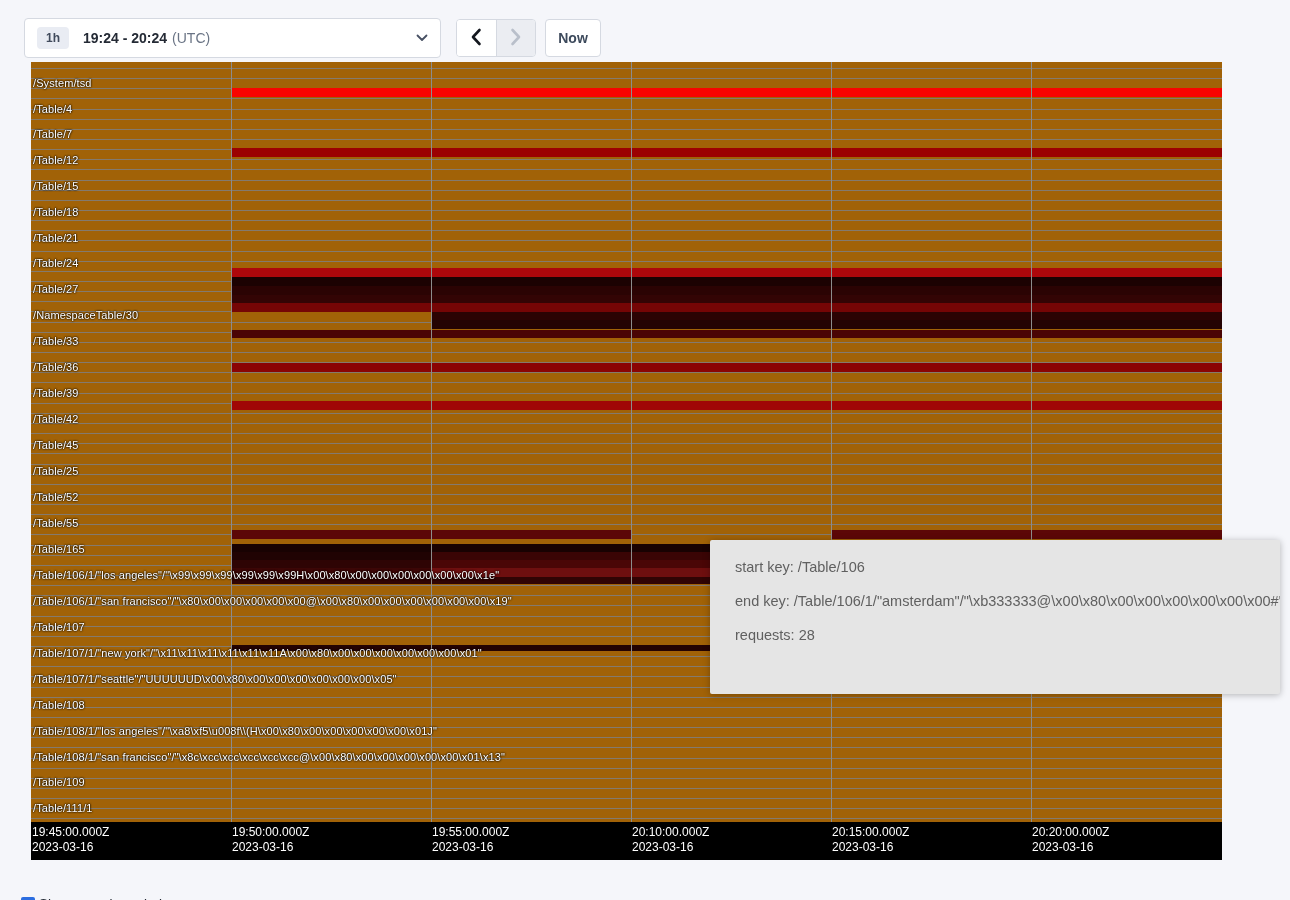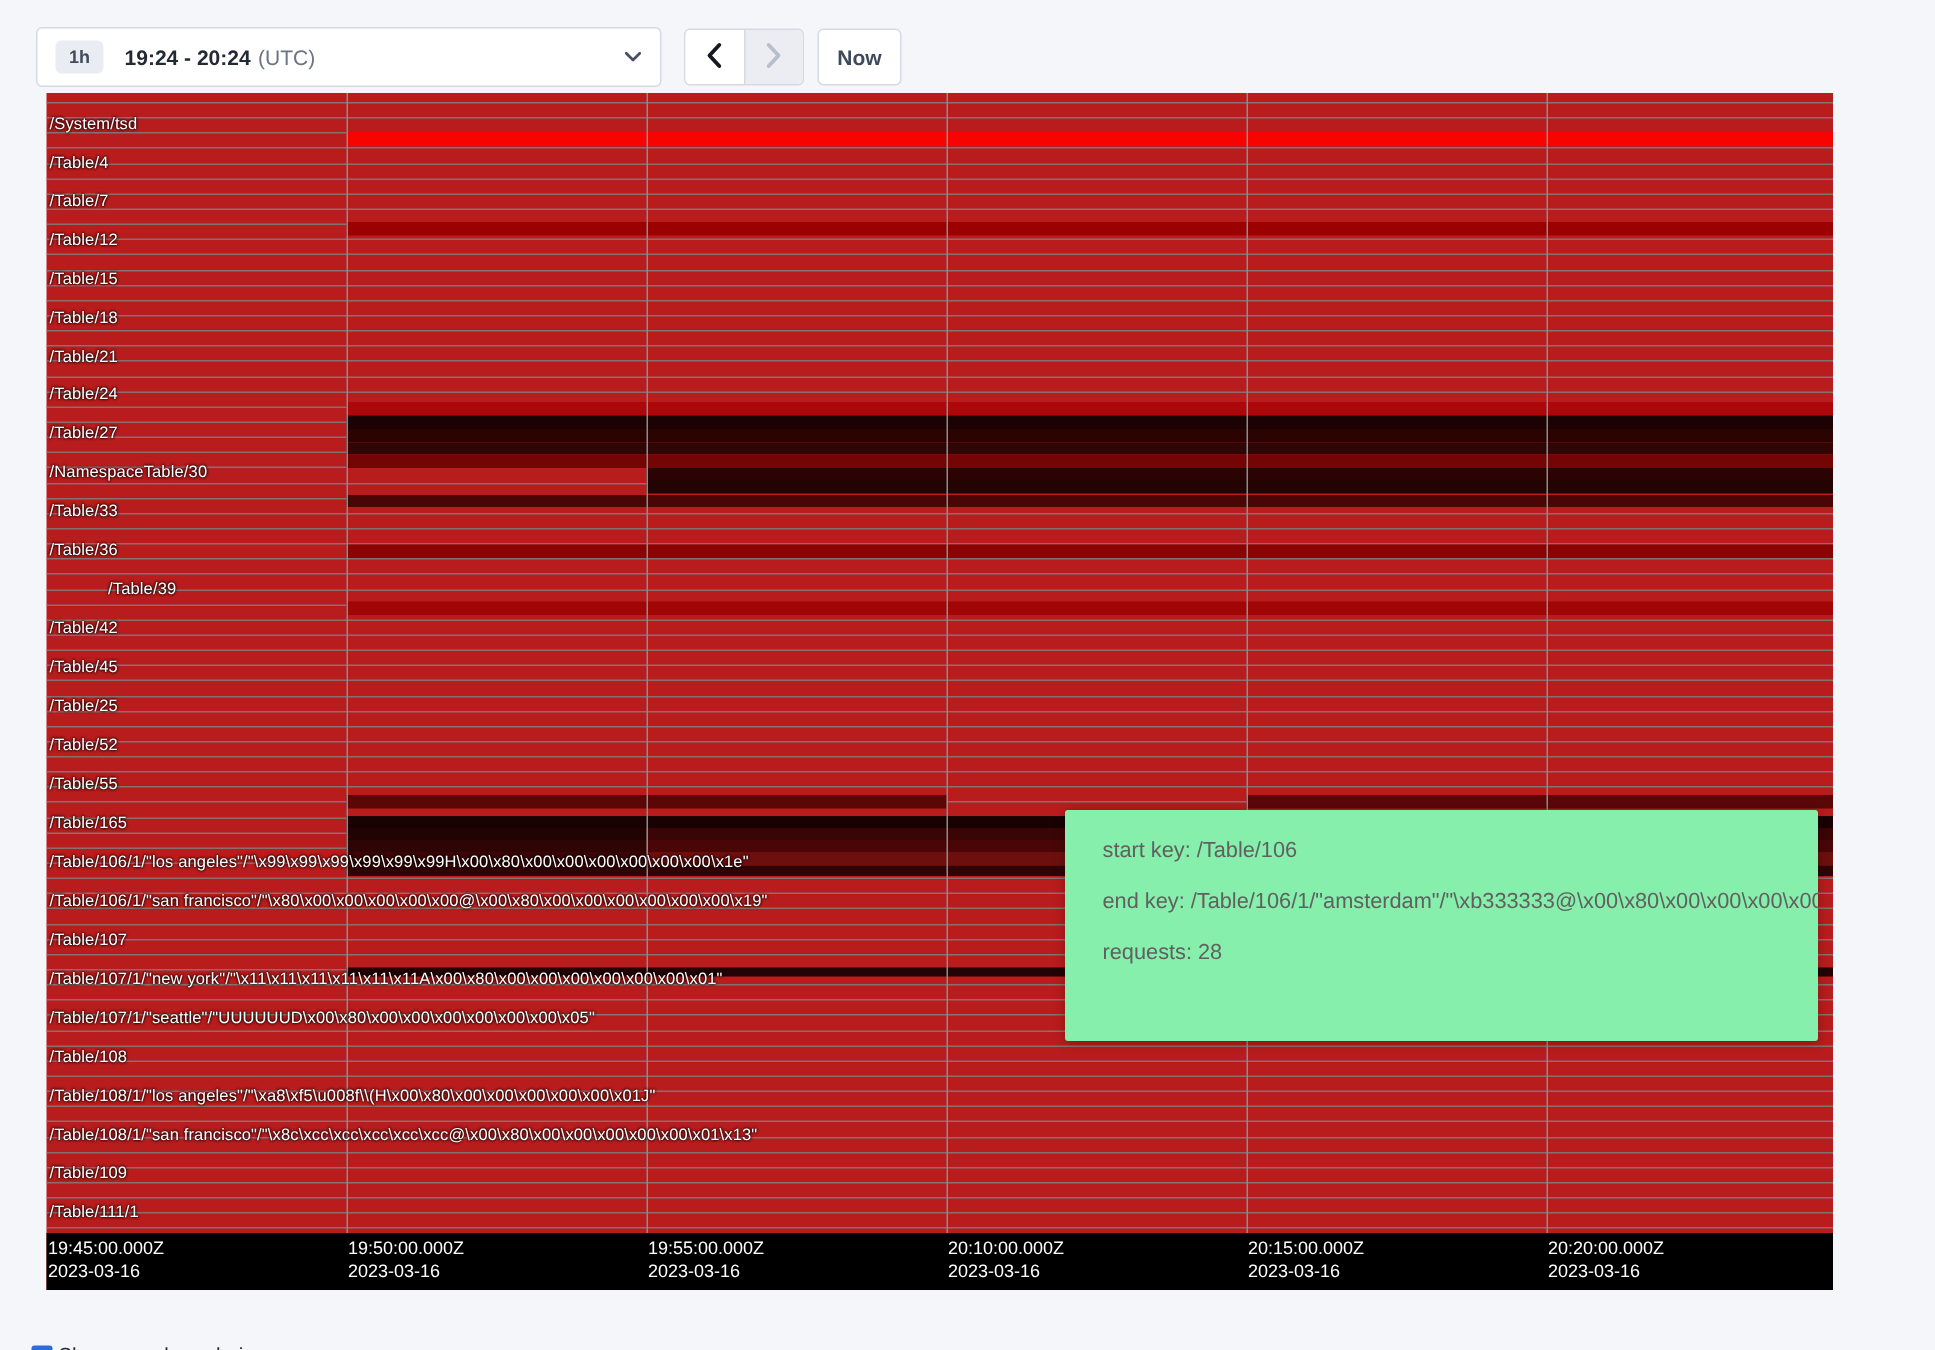--- a/index.html
+++ b/index.html
@@ -40,38 +40,38 @@
   .now-btn {
     position:absolute; left:545px; top:19px; width:56px; height:38px;
     background:#fff; border:1px solid #d5d9e1; border-radius:4px;
     font-family:"Liberation Sans", sans-serif;
     font-size:14px; font-weight:bold; color:#3d4a5c; cursor:pointer;
   }
 
   
   .heatmap {
     position:absolute; left:31px; top:62px; width:1191px; height:798px;
-    background:#b91c1c;
+    background:#a16207;
   }
   .plot { position:absolute; left:0; top:0; width:1191px; height:760px; overflow:hidden; }
   .hgrid { position:absolute; left:0; width:100%; height:1px; background:#7f7f7f; opacity:.85; }
   .vgrid { position:absolute; top:0; width:1px; height:760px; background:#8c8c8c; }
   .band-seg { position:absolute; }
   .row-label {
     position:absolute; left:2px; transform:translateY(-50%);
     color:#fff; font-size:11px; white-space:nowrap; letter-spacing:.1px;
     text-shadow:0 0 2px #000, 0 0 2px #000;
   }
   .axis { position:absolute; left:0; top:760px; width:1191px; height:38px; background:#000; }
   .axis-tick { position:absolute; top:3px; color:#fff; font-size:12px; line-height:15px; white-space:nowrap; }
 
   
   .hover-tooltip {
-    position:absolute; left:710px; top:540px; width:502px; height:154px;
-    background:#86efac; border-radius:2px; box-shadow:0 1px 7px rgba(0,0,0,.28);
+    position:absolute; left:710px; top:540px; width:570px; height:154px;
+    background:#e5e5e5; border-radius:2px; box-shadow:0 1px 7px rgba(0,0,0,.28);
     padding:10px 0 0 25px; z-index:10;
   }
   .hover-tooltip .tline {
     font-size:14.5px; color:#606060; line-height:34px; white-space:nowrap; overflow:hidden;
   }
 
   
   .footer-check {
     position:absolute; left:21px; top:866px; display:flex; align-items:center;
     cursor:pointer;
@@ -228,21 +228,21 @@
       <div class="row-label" style="top: 72px;">/Table/7</div>
       <div class="row-label" style="top: 98px;">/Table/12</div>
       <div class="row-label" style="top: 124px;">/Table/15</div>
       <div class="row-label" style="top: 150px;">/Table/18</div>
       <div class="row-label" style="top: 176px;">/Table/21</div>
       <div class="row-label" style="top: 201px;">/Table/24</div>
       <div class="row-label" style="top: 227px;">/Table/27</div>
       <div class="row-label" style="top: 253px;">/NamespaceTable/30</div>
       <div class="row-label" style="top: 279px;">/Table/33</div>
       <div class="row-label" style="top: 305px;">/Table/36</div>
-      <div class="row-label" style="top: 331px; margin-left: 39px;">/Table/39</div>
+      <div class="row-label" style="top: 331px;">/Table/39</div>
       <div class="row-label" style="top: 357px;">/Table/42</div>
       <div class="row-label" style="top: 383px;">/Table/45</div>
       <div class="row-label" style="top: 409px;">/Table/25</div>
       <div class="row-label" style="top: 435px;">/Table/52</div>
       <div class="row-label" style="top: 461px;">/Table/55</div>
       <div class="row-label" style="top: 487px;">/Table/165</div>
       <div class="row-label" style="top: 513px;">/Table/106/1/"los angeles"/"\x99\x99\x99\x99\x99\x99H\x00\x80\x00\x00\x00\x00\x00\x00\x1e"</div>
       <div class="row-label" style="top: 539px;">/Table/106/1/"san francisco"/"\x80\x00\x00\x00\x00\x00@\x00\x80\x00\x00\x00\x00\x00\x00\x19"</div>
       <div class="row-label" style="top: 565px;">/Table/107</div>
       <div class="row-label" style="top: 591px;">/Table/107/1/"new york"/"\x11\x11\x11\x11\x11\x11A\x00\x80\x00\x00\x00\x00\x00\x00\x01"</div>

